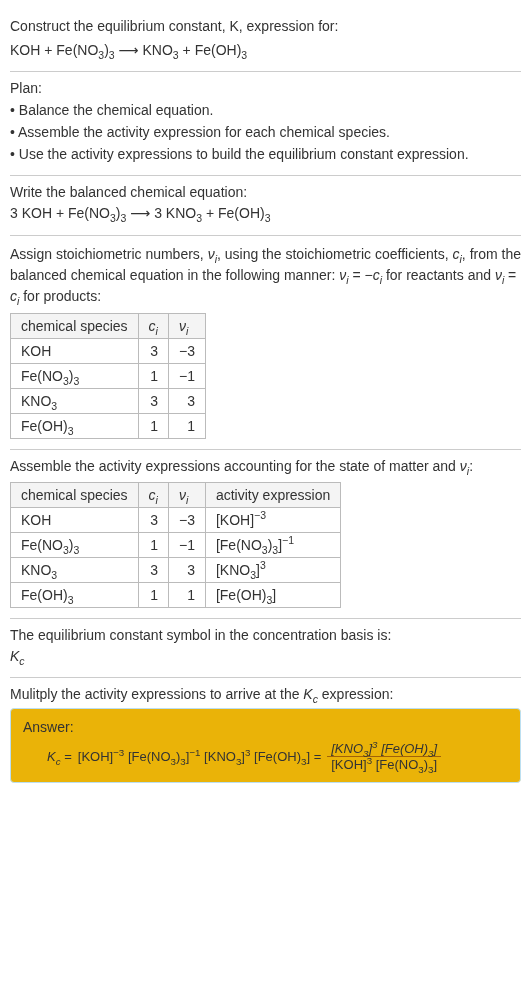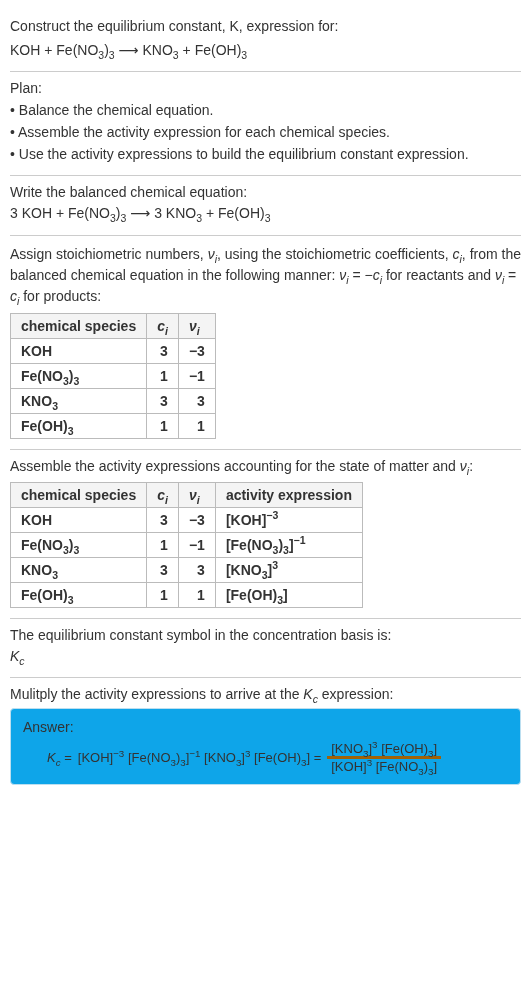--- a/index.html
+++ b/index.html
@@ -35,34 +35,34 @@
     line-height: 1.55;
   }
   table.data {
     border-collapse: collapse;
     margin-top: 6px;
   }
   table.data th, table.data td {
     border: 1px solid #bbb;
     padding: 4px 10px;
     text-align: left;
-    font-weight: bold;
+    font-weight: normal;
     background: #fff;
   }
   table.data th {
     background: #f4f4f4;
   }
   table.data td.num {
     text-align: right;
   }
   .assembly-line {
     margin-bottom: 8px;
   }
   .answer-box {
-    background: #0ea5e9;
+    background: #eab308;
     border: 1px solid #bcdff0;
     border-radius: 4px;
     padding: 10px 12px;
     margin-top: 6px;
   }
   .answer-label {
     margin-bottom: 6px;
   }
   .kc-expr {
     display: flex;
@@ -72,23 +72,24 @@
     font-size: 13px;
     padding-left: 24px;
   }
   .frac {
     display: inline-flex;
     flex-direction: column;
     align-items: center;
     vertical-align: middle;
   }
   .frac .num {
-    border-bottom: 3px solid #a16207;
+    border-bottom: 1px solid #a16207;
     padding: 0 4px;
     white-space: nowrap;
+    font-style: italic;
   }
   .frac .den {
     padding: 0 4px;
     white-space: nowrap;
   }
   sub, sup {
     line-height: 0;
     font-size: 0.75em;
   }
   .ital { font-style: italic; }

